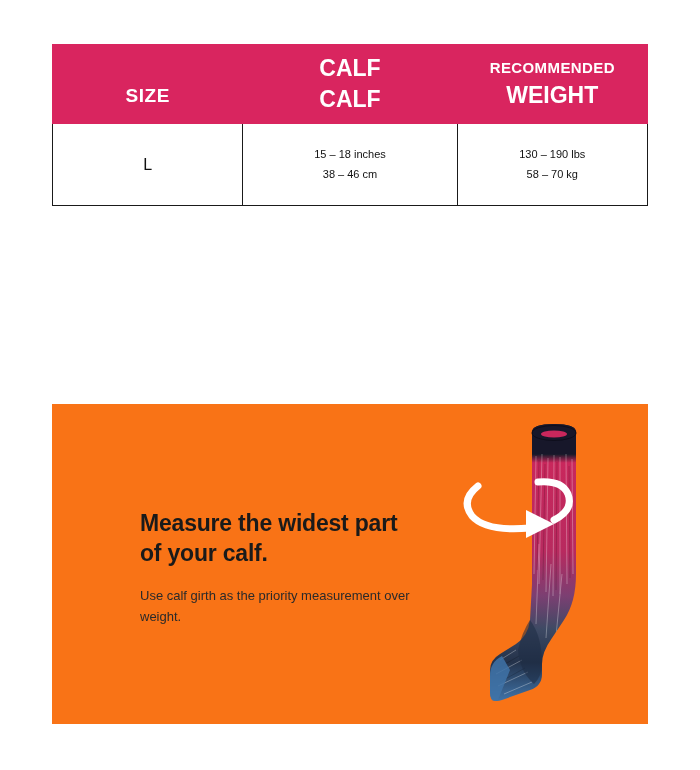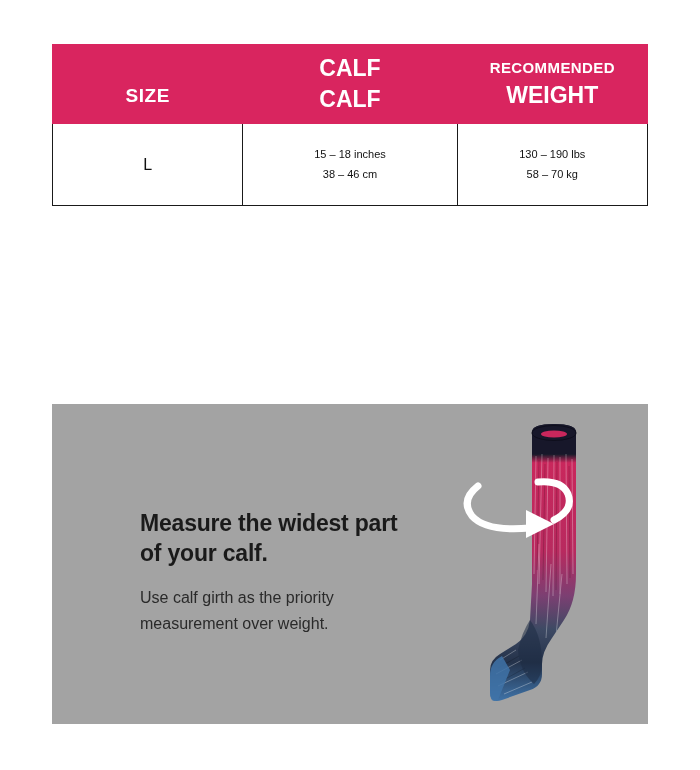--- a/index.html
+++ b/index.html
@@ -87,38 +87,38 @@
   col.c2 { width: 36%; }
   col.c3 { width: 32%; }
 
   
   .panel {
     position: absolute;
     left: 52px;
     top: 404px;
     width: 596px;
     height: 320px;
-    background: #a3a3a3;
+    background: #f97316;
   }
   .panel-text {
     position: absolute;
     left: 88px;
     top: 104px;
     width: 270px;
   }
   .panel-title {
     font-size: 23px;
     font-weight: 700;
     line-height: 1.32;
     letter-spacing: -0.2px;
     color: #1a1a1a;
     margin: 0 0 16px 0;
   }
   .panel-sub {
-    font-size: 16px;
+    font-size: 13px;
     line-height: 1.62;
     color: #2a2a2a;
     margin: 0;
   }
 
   
   .sock-area {
     position: absolute;
     left: 390px;
     top: 20px;

